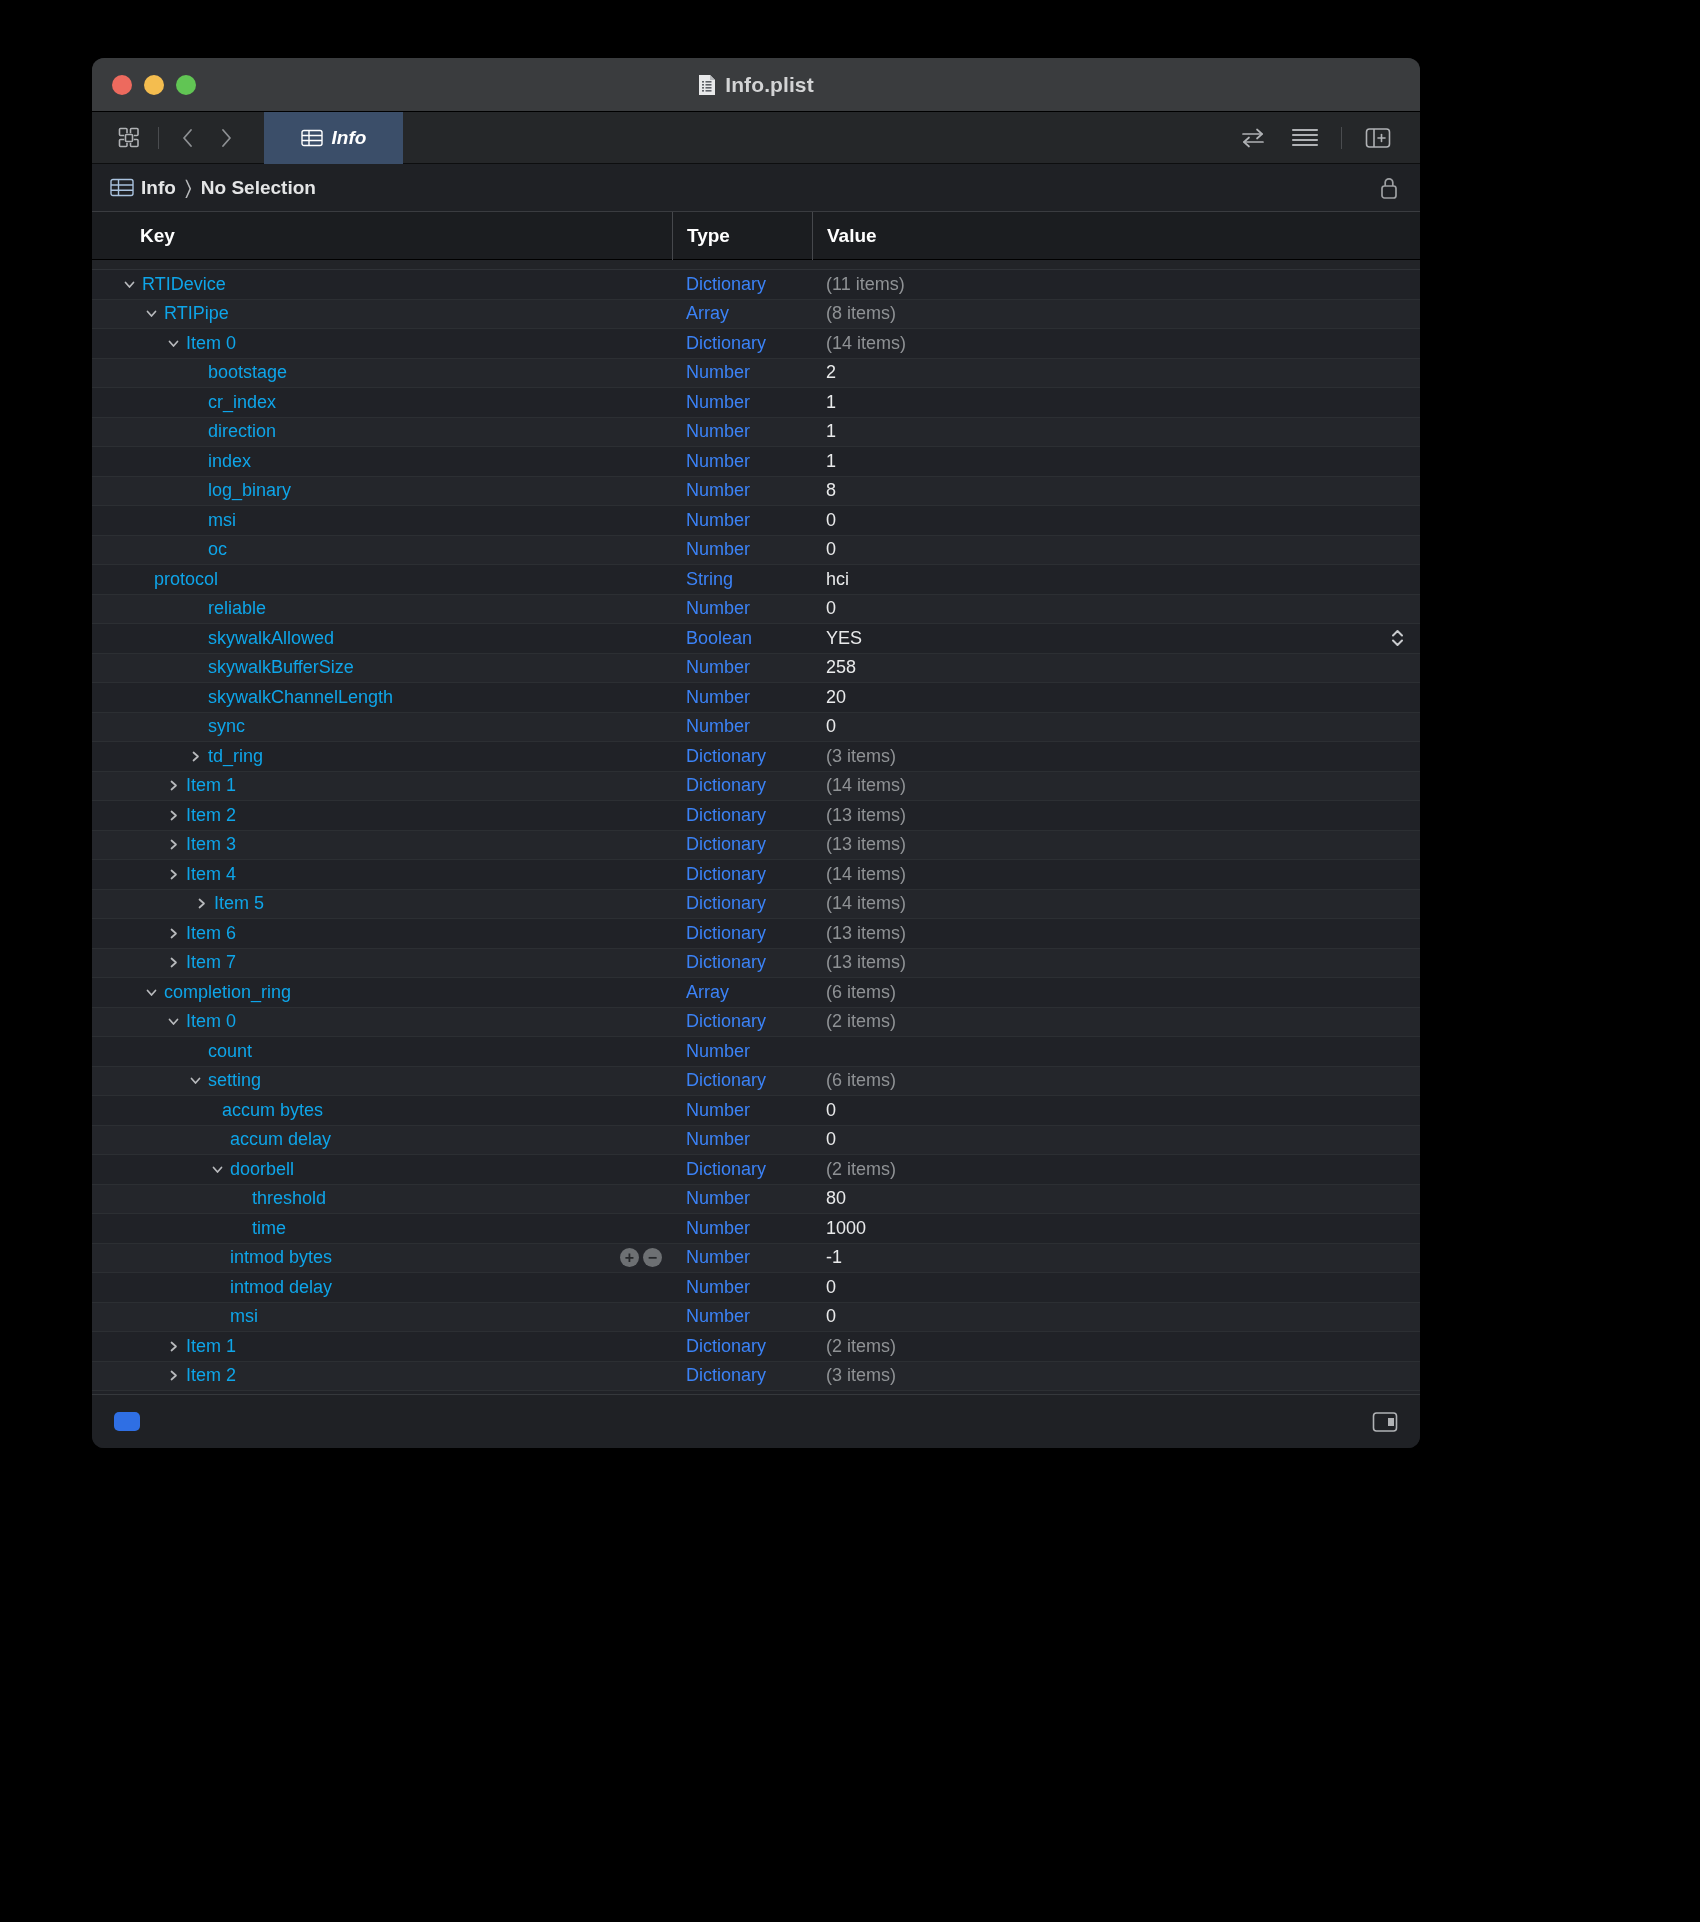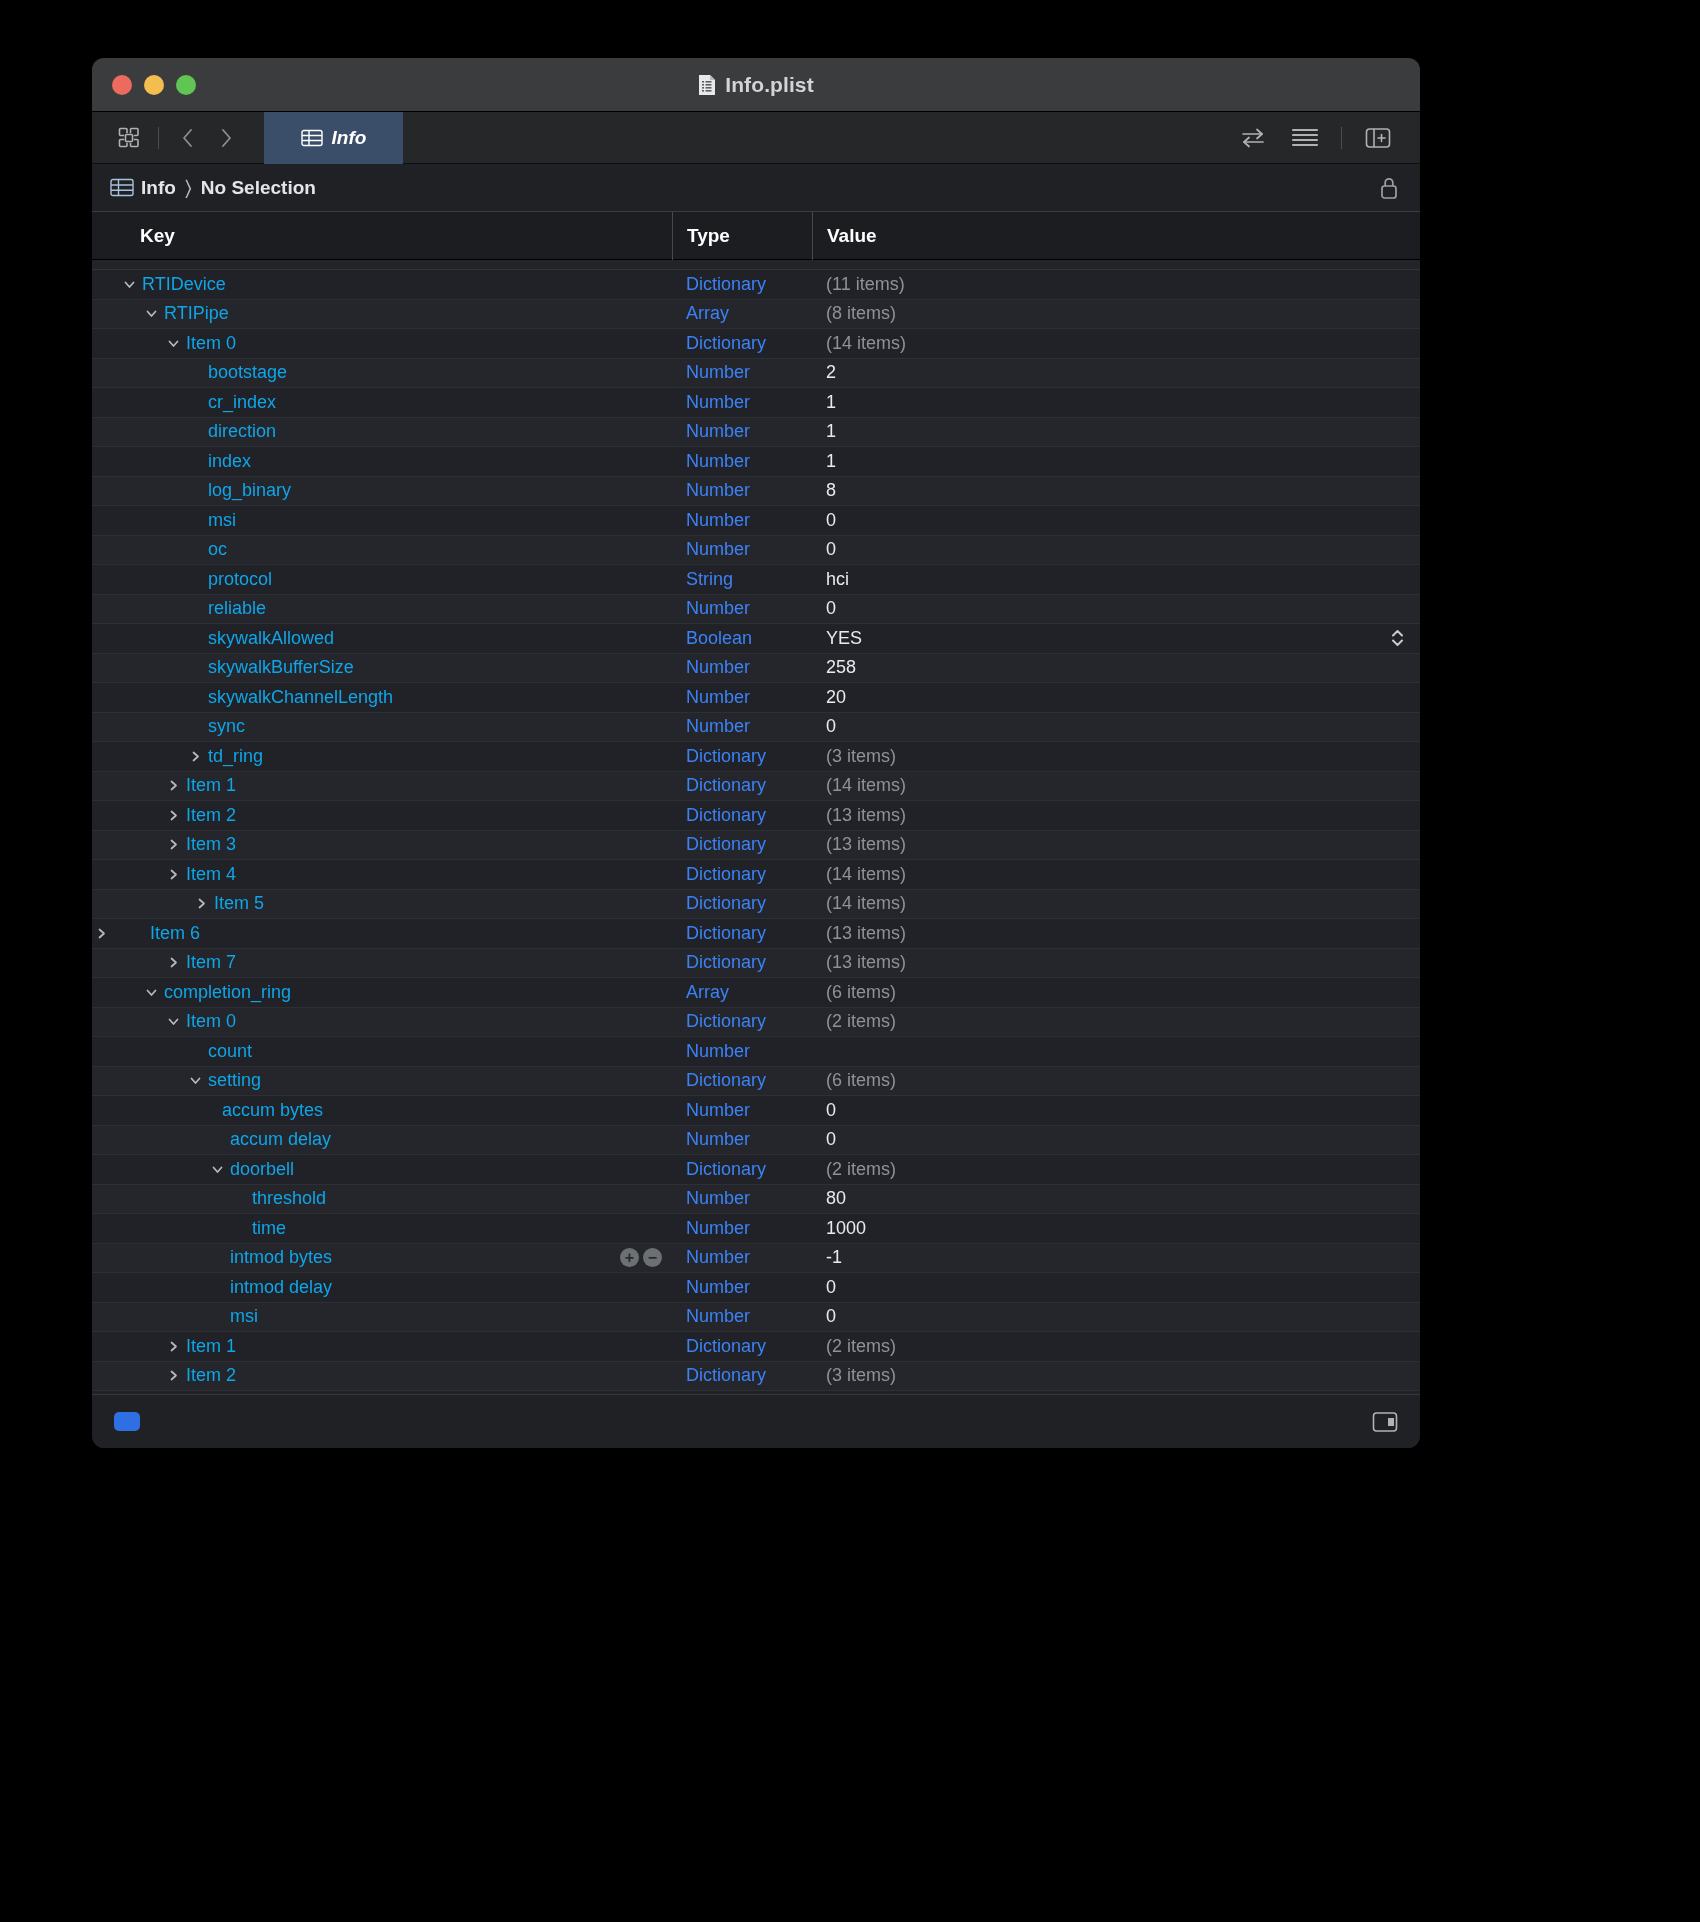--- a/index.html
+++ b/index.html
@@ -494,21 +494,21 @@
       </div>
       <div class="row even">
         <div class="cell-key" style="padding-left: 94px;">
           <span class="twisty spacer"></span>
           <span>oc</span>
         </div>
         <div class="cell-type">Number</div>
         <div class="cell-value">0</div>
       </div>
       <div class="row odd">
-        <div class="cell-key" style="padding-left: 94px;">
+        <div class="cell-key" style="padding-left: 40px;">
           <span class="twisty spacer"></span>
           <span>protocol</span>
         </div>
         <div class="cell-type">String</div>
         <div class="cell-value">hci</div>
       </div>
       <div class="row even">
         <div class="cell-key" style="padding-left: 94px;">
           <span class="twisty spacer"></span>
           <span>reliable</span>
@@ -620,21 +620,21 @@
             <svg width="13" height="13" viewBox="0 0 13 13" fill="none" stroke="#b8babd" stroke-width="1.7" stroke-linecap="round" stroke-linejoin="round">
               <polyline points="4.5,2.5 9,6.5 4.5,10.5"></polyline>
             </svg>
           </span>
           <span>Item 5</span>
         </div>
         <div class="cell-type">Dictionary</div>
         <div class="cell-value muted">(14 items)</div>
       </div>
       <div class="row odd">
-        <div class="cell-key" style=" gap: 36px;">
+        <div class="cell-key" style="padding-left: 72px;">
           <span class="twisty">
             <svg width="13" height="13" viewBox="0 0 13 13" fill="none" stroke="#b8babd" stroke-width="1.7" stroke-linecap="round" stroke-linejoin="round">
               <polyline points="4.5,2.5 9,6.5 4.5,10.5"></polyline>
             </svg>
           </span>
           <span>Item 6</span>
         </div>
         <div class="cell-type">Dictionary</div>
         <div class="cell-value muted">(13 items)</div>
       </div>

